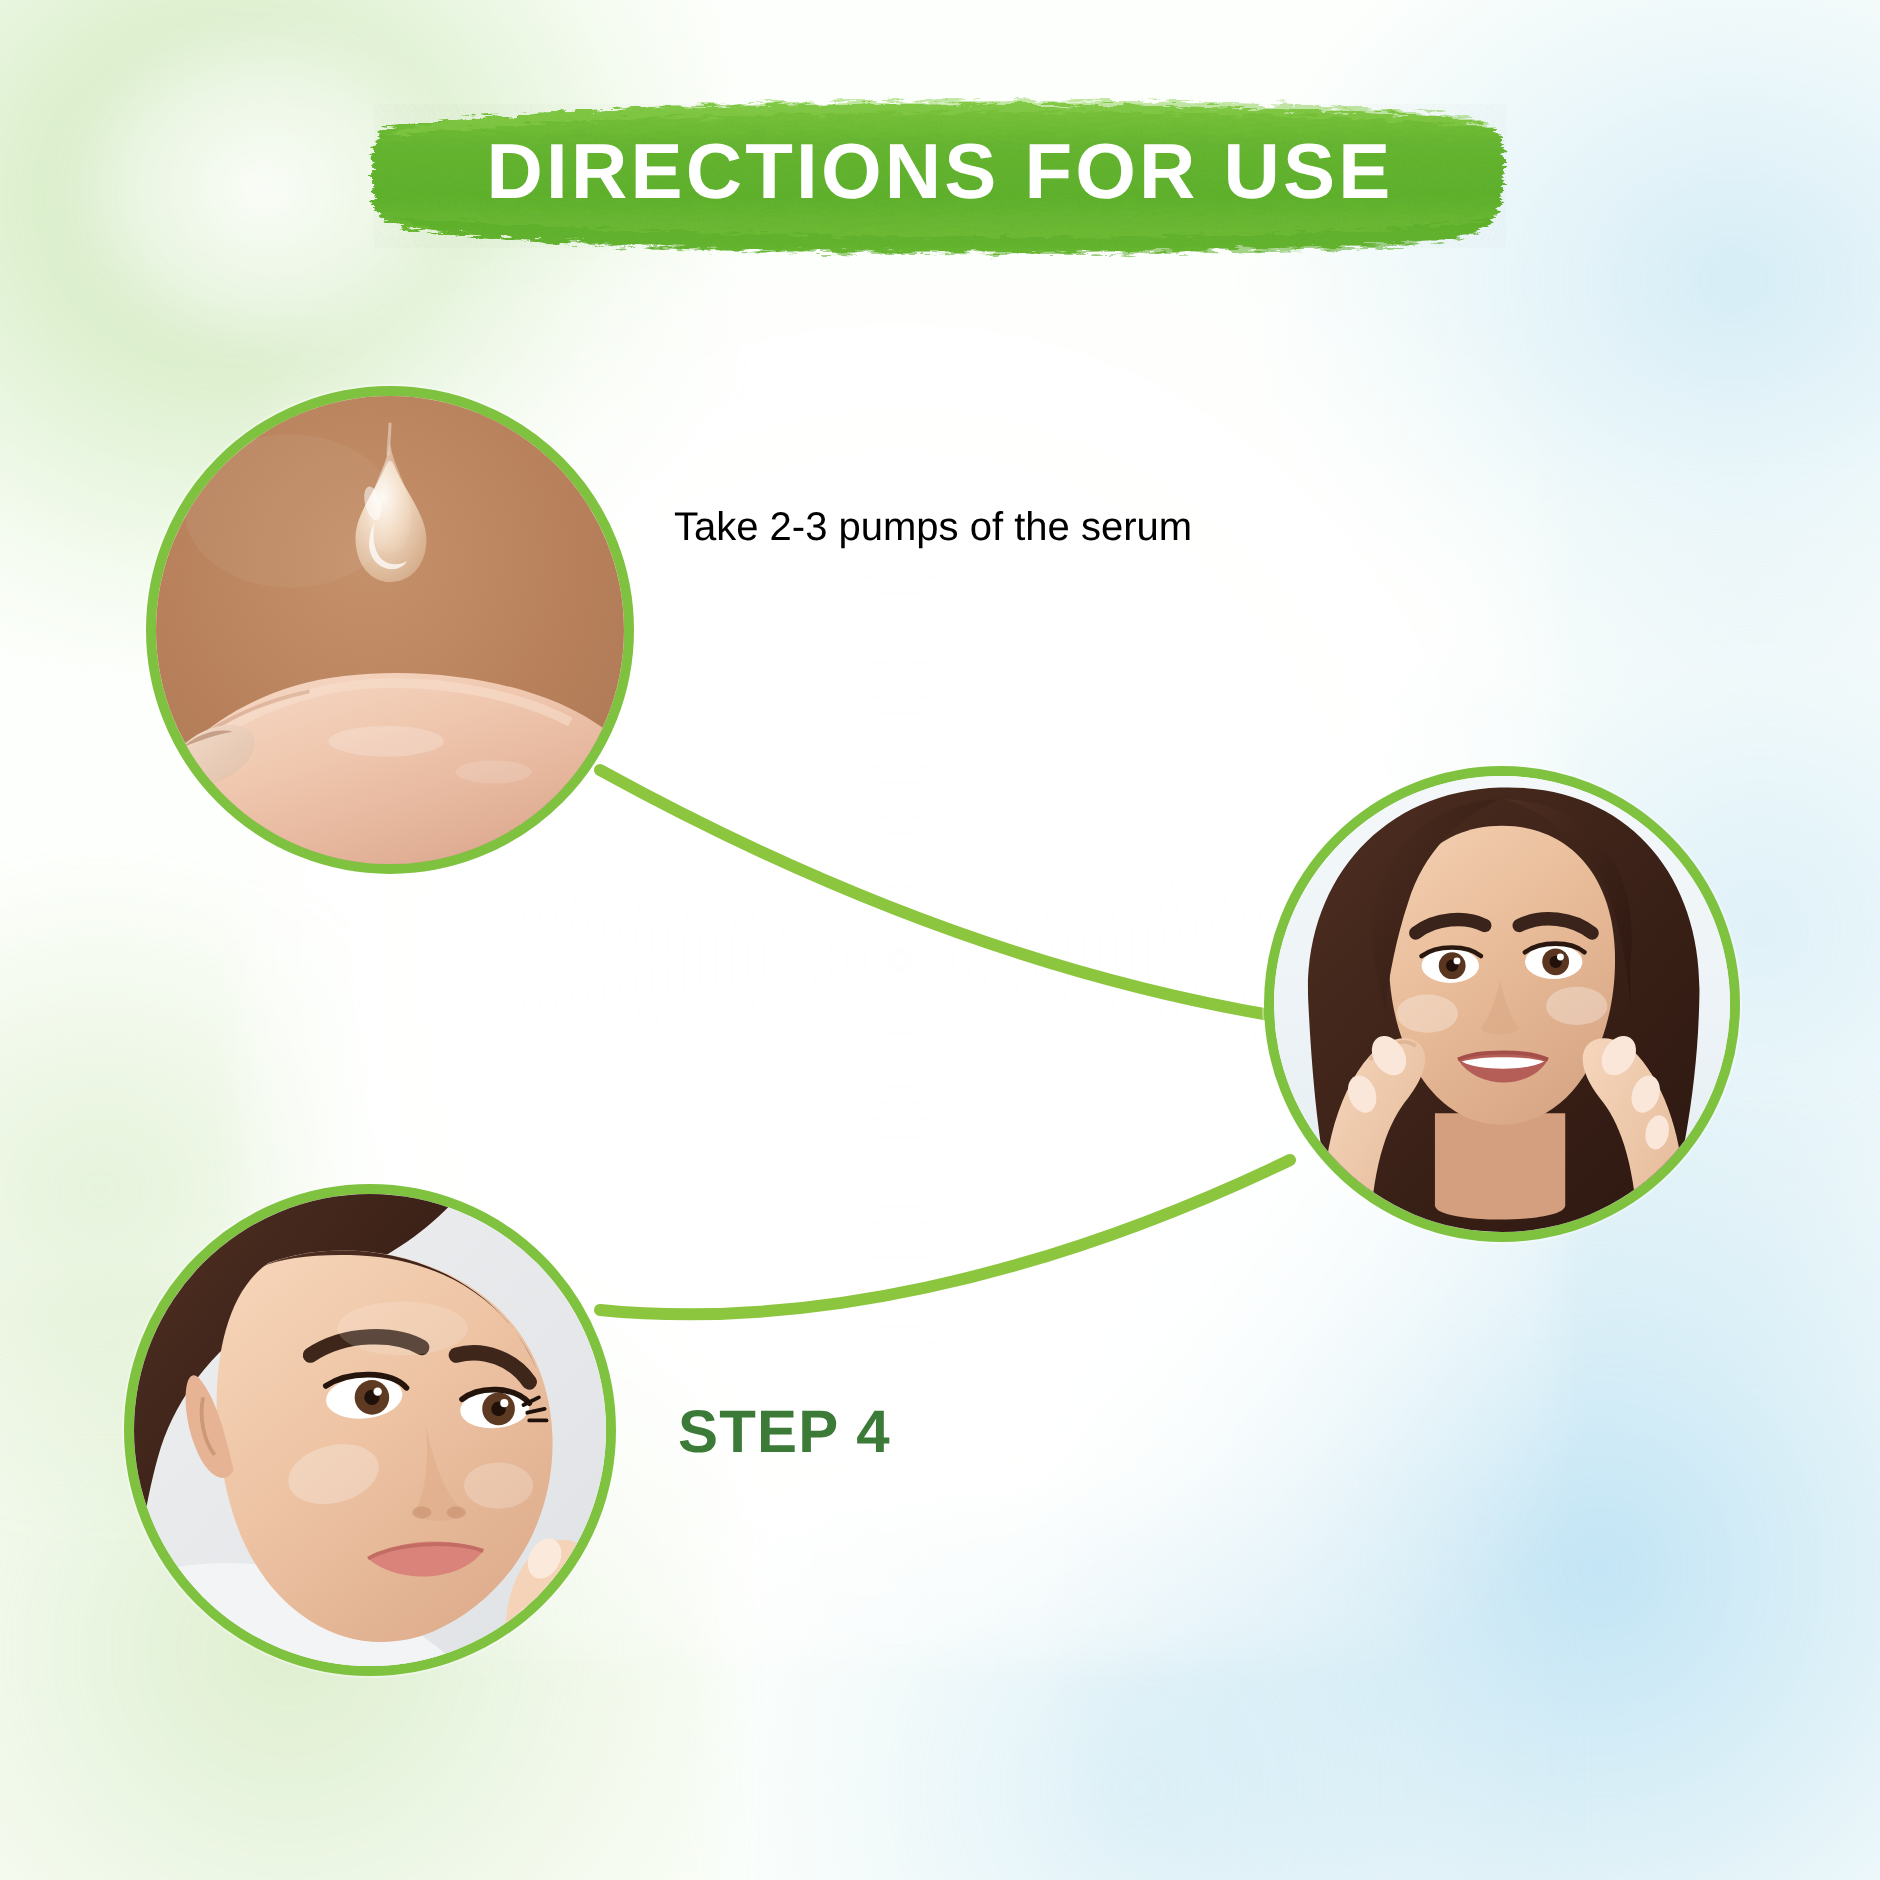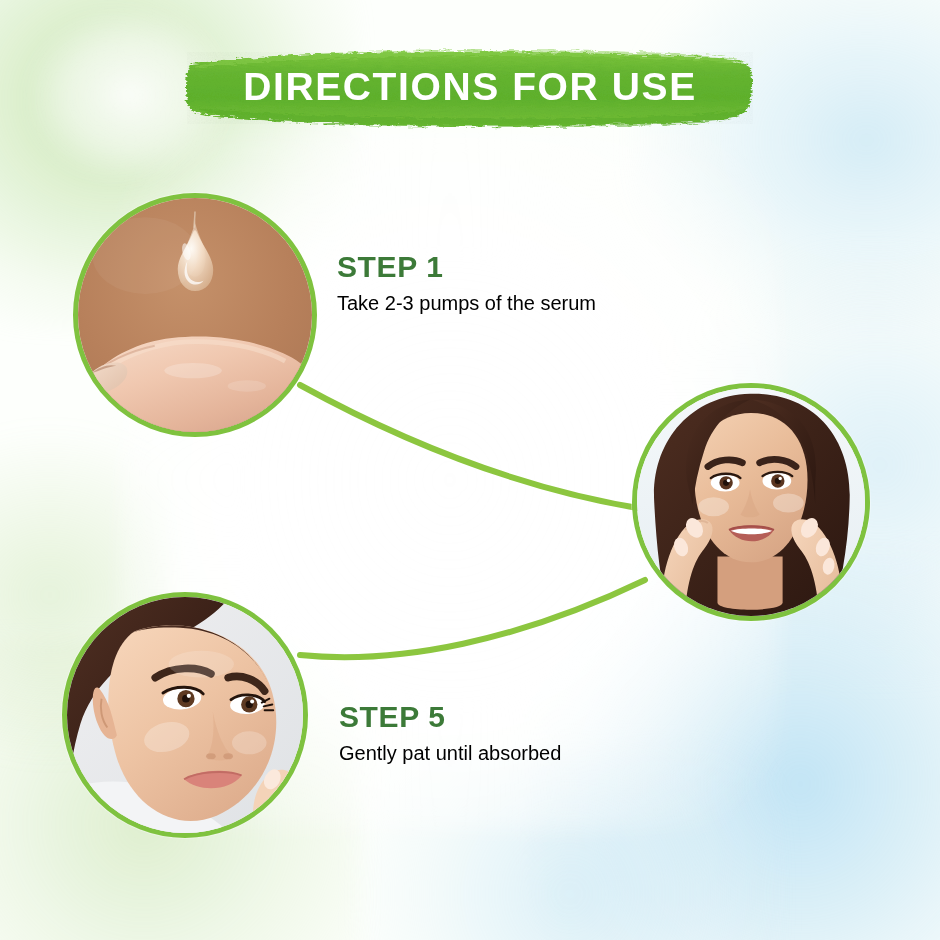--- a/index.html
+++ b/index.html
@@ -412,25 +412,23 @@
         <path d="M196,246 C190,222 196,196 212,184 C222,177 234,180 238,190
                  C242,200 236,212 228,220 C218,230 212,240 210,246 Z" fill="#F4D3B8"></path>
         <ellipse cx="214" cy="190" rx="8" ry="11" fill="#FBE9DC" transform="rotate(28 214 190)"></ellipse>
         <ellipse cx="226" cy="206" rx="7" ry="10" fill="#FBE9DC" transform="rotate(20 226 206)"></ellipse>
         <path d="M202,230 C206,218 214,206 224,198" stroke="#DFB596" stroke-width="2" fill="none" opacity="0.7"></path>
       </g>
     </svg>
   </div>
 
   <div class="step-block" id="step-1-block">
-    <p class="step-title">STEP 1</p>
     <p class="step-desc">Take 2-3 pumps of the serum</p>
   </div>
 
   <div class="step-block" id="step-2-block">
   </div>
 
   <div class="step-block" id="step-3-block">
-    <p class="step-title">STEP 5</p>
-    <p class="step-desc">Gently pat until absorbed</p>
+    <p class="step-title">STEP 4</p>
   </div>
 
 </div>
 
 </body></html>

